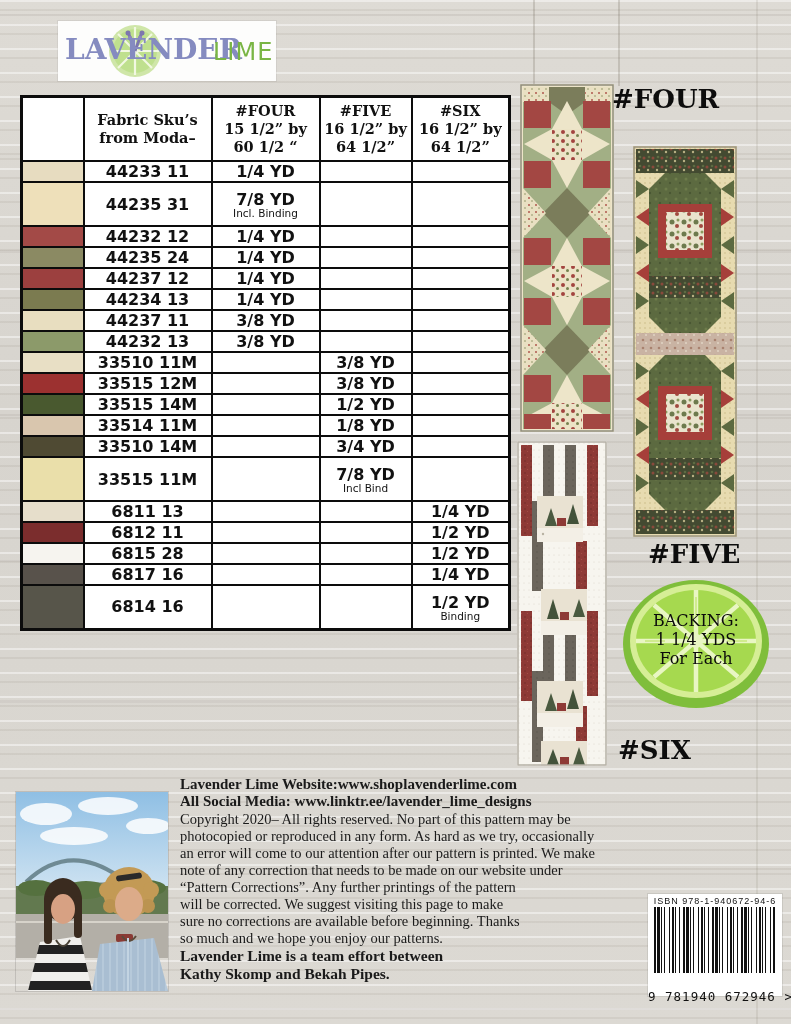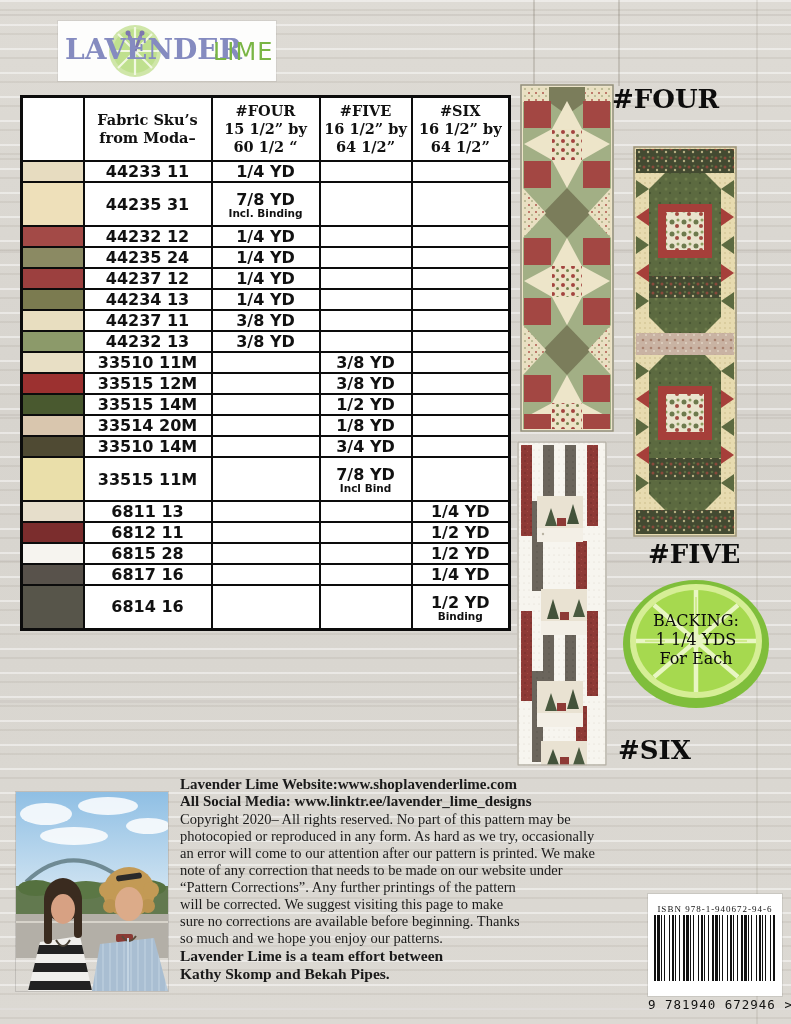--- a/index.html
+++ b/index.html
@@ -18,21 +18,21 @@
   .logo-word1{position:absolute;left:7px;top:12px;font-family:"DejaVu Serif","Liberation Serif",serif;font-size:28px;font-weight:bold;color:#858bc0;letter-spacing:0px;}
   .logo-word2{position:absolute;left:155px;top:17px;font-family:"DejaVu Sans","Liberation Sans",sans-serif;font-size:24px;font-weight:normal;color:#79b544;letter-spacing:1px;}
 
   
   table.fab{position:absolute;left:20px;top:95px;border-collapse:collapse;table-layout:fixed;background:#fff;border:3px solid #0c0c0c;}
   table.fab th, table.fab td{border:2px solid #0c0c0c;text-align:center;vertical-align:middle;padding:0 2px;overflow:hidden;}
   table.fab th{font-family:"DejaVu Serif","Liberation Serif",serif;font-weight:bold;font-size:14.5px;line-height:1.22;color:#111;height:62px;white-space:pre-line;}
   tr.fr{height:17px;}
   tr.fr.tall{height:44px;}
   td.sku, td.yd{font-weight:bold;font-size:16px;color:#111;letter-spacing:0;}
-  td .note{font-size:10.5px;font-weight:bold;line-height:1;margin-top:-1px;}
+  td .note{font-size:10.5px;font-weight:normal;line-height:1;margin-top:-1px;}
   td.swatch-cell{padding:0;background:var(--base,#ccc);}
   .pattern-dots{background-image:radial-gradient(var(--accent) 1.2px,transparent 1.4px);background-size:6px 6px;}
   .pattern-floral{background-image:radial-gradient(var(--accent) 2.2px,transparent 2.5px),radial-gradient(var(--accent2,#778) 1.8px,transparent 2.1px);background-size:11px 9px,9px 12px;background-position:1px 1px,5px 4px;}
   .pattern-tonal{background-image:repeating-linear-gradient(100deg,rgba(255,255,255,.10) 0 2px,transparent 2px 5px,rgba(0,0,0,.10) 5px 6px,transparent 6px 9px);}
   .pattern-scene{background-image:radial-gradient(var(--accent2) 1.6px,transparent 1.9px),radial-gradient(var(--accent) 2.6px,transparent 2.9px),linear-gradient(to bottom,rgba(255,255,255,0) 55%,rgba(255,255,255,.55) 56%);background-size:13px 10px,10px 13px,100% 100%;}
   .pattern-leaf{background-image:radial-gradient(var(--accent) 2.6px,transparent 2.9px);background-size:8px 8px;}
 
   
   .quilt{position:absolute;}
   .qlabel{position:absolute;font-family:"DejaVu Serif","Liberation Serif",serif;font-weight:bold;font-size:26px;color:#0d0d0d;}
@@ -49,21 +49,21 @@
   .footer-text{position:absolute;left:180px;top:776px;width:590px;color:#1a1a1a;font-family:Liberation Serif, serif;}
   .footer-text .bold-line{font-weight:bold;font-size:15px;line-height:17px;}
   .footer-text .copy{font-size:14.5px;line-height:17px;white-space:pre-line;margin-top:1px;}
   .footer-text .team{font-weight:bold;font-size:15.5px;line-height:18px;white-space:pre-line;}
 
   
   .photo{position:absolute;left:16px;top:792px;width:152px;height:199px;box-shadow:0 0 0 1px rgba(0,0,0,.12);}
 
   
   .barcode{position:absolute;left:648px;top:894px;width:134px;height:102px;background:#fff;box-shadow:0 0 0 1px rgba(0,0,0,.08);}
-  .barcode .isbn{font-family:Liberation Serif, serif;font-size:9px;letter-spacing:1px;text-align:center;padding-top:10px;color:#111;white-space:nowrap;}
+  .barcode .isbn{font-family:Liberation Sans, sans-serif;font-size:9px;letter-spacing:1px;text-align:center;padding-top:2px;color:#111;white-space:nowrap;}
   .barcode .bars{margin:1px 6px 0 6px;height:66px;
     background:repeating-linear-gradient(90deg,#111 0 1.5px,#fff 1.5px 3px,#111 3px 5.5px,#fff 5.5px 6.5px,#111 6.5px 7.5px,#fff 7.5px 10px,#111 10px 11px,#fff 11px 14.5px);}
   .barcode .digits{font-family:"DejaVu Sans Mono","Liberation Mono",monospace;font-size:12.5px;text-align:center;color:#111;letter-spacing:1px;margin-top:16px;white-space:nowrap;}
 </style>
 </head>
 <body>
 
 <div id="page">
 
   <div class="streak" style="top:14px;height:2px;opacity:.6"></div>
@@ -263,21 +263,21 @@
           </td>
           <td class="yd">
             <div>1/2 YD</div>
           </td>
           <td class="yd">
             <div></div>
           </td>
         </tr>
         <tr class="fr">
           <td class="swatch-cell pattern-floral" style="--base: #d9c6ae; --accent: #b5776a; --accent2: #7f8d57;"></td>
-          <td class="sku">33514 20M</td>
+          <td class="sku">33514 11M</td>
           <td class="yd">
             <div></div>
           </td>
           <td class="yd">
             <div>1/8 YD</div>
           </td>
           <td class="yd">
             <div></div>
           </td>
         </tr>

